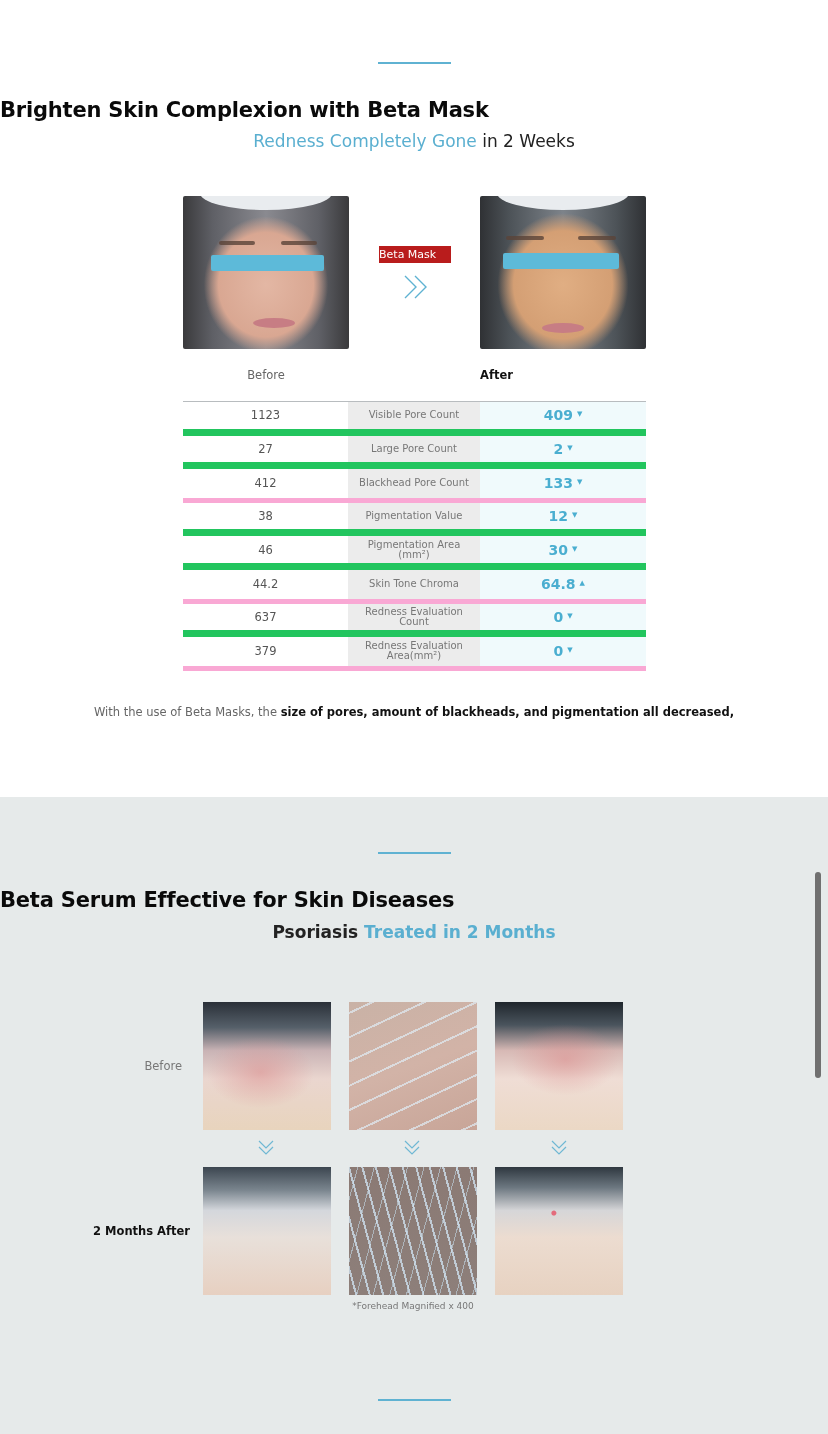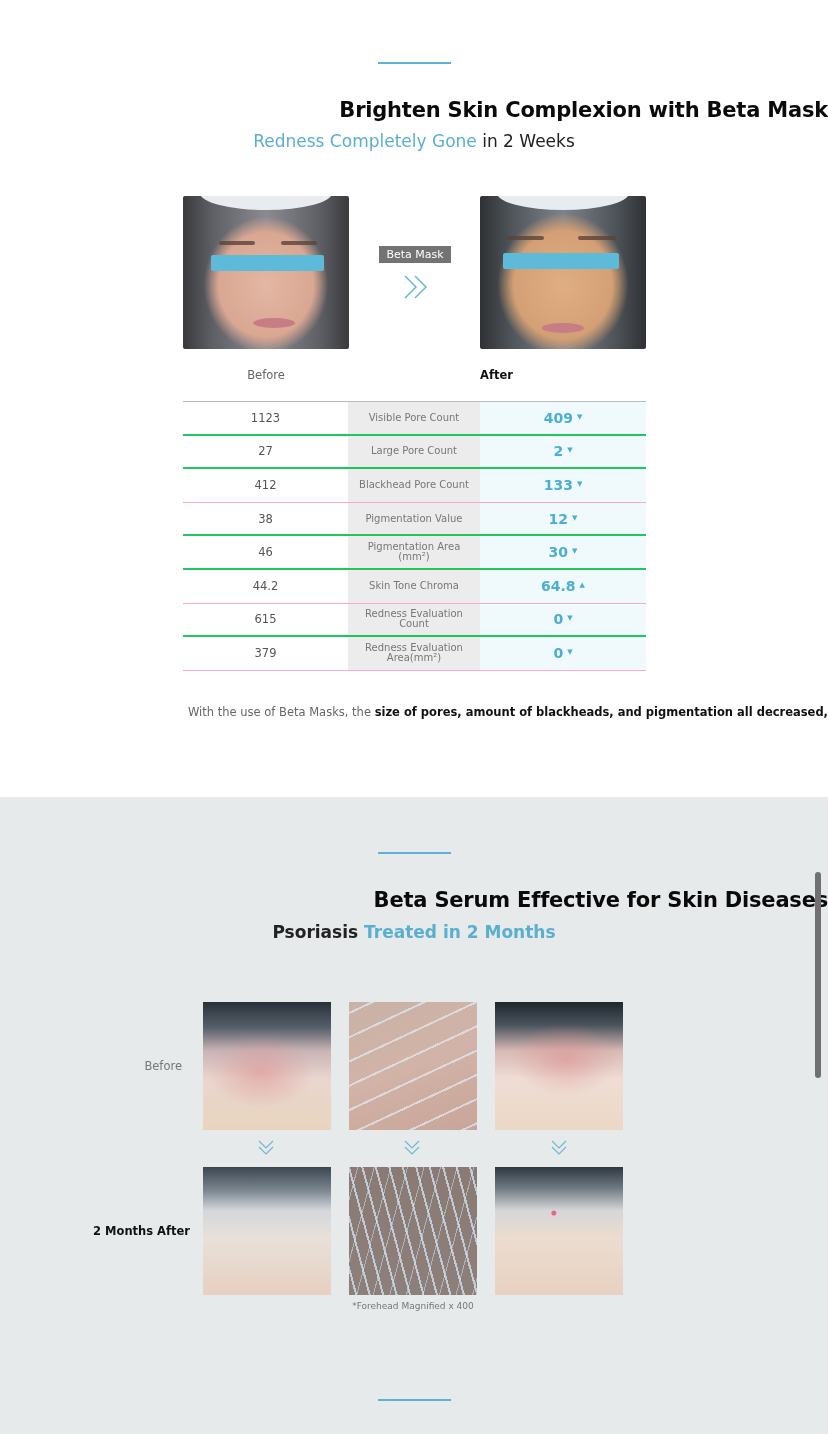--- a/index.html
+++ b/index.html
@@ -4,21 +4,21 @@
 <style>
   * { box-sizing: border-box; margin: 0; padding: 0; }
   html, body { width: 828px; height: 1434px; overflow: hidden; background: #ffffff; }
   body { font-family: "DejaVu Sans", "Liberation Sans", sans-serif; color: #111; position: relative; }
 
   .section-white { position: absolute; left: 0; top: 0; width: 828px; height: 797px; background: #ffffff; }
   .section-grey  { position: absolute; left: 0; top: 797px; width: 828px; height: 637px; background: #e6eaea; }
 
   .accent-line { position: absolute; left: 378px; width: 73px; height: 2px; background: #5fb2d2; }
 
-  .title { position: absolute; left: 0; width: 828px; text-align: right; font-weight: bold; font-size: 21px; color: #0a0a0a; letter-spacing: -0.2px; }
+  .title { position: absolute; left: 0; width: 828px; text-align: left; font-weight: bold; font-size: 21px; color: #0a0a0a; letter-spacing: -0.2px; }
   .subtitle { position: absolute; left: 0; width: 828px; text-align: center; font-size: 17px; color: #222; }
   .subtitle .hl { color: #5aafd0; }
 
   
   .face { position: absolute; width: 166px; height: 153px; overflow: hidden; border-radius: 2px; }
   .face .bg { position: absolute; inset: 0; }
   .face.before .bg {
     background:
       radial-gradient(ellipse 52% 62% at 50% 58%, #e3b7a4 0%, #d9a792 55%, rgba(120,100,95,0) 72%),
       linear-gradient(90deg, #3a3a3c 0%, #5f6066 18%, #8a8a90 50%, #5f6066 82%, #3a3a3c 100%);
@@ -27,37 +27,37 @@
     background:
       radial-gradient(ellipse 54% 64% at 50% 58%, #e0ae83 0%, #d49f74 55%, rgba(90,90,90,0) 73%),
       linear-gradient(90deg, #2f3134 0%, #4d5358 18%, #7d838a 50%, #4d5358 82%, #2f3134 100%);
   }
   .face .cap { position: absolute; left: 10%; top: -20px; width: 80%; height: 34px; border-radius: 50%; background: #e9ecef; }
   .face .brow { position: absolute; height: 4px; background: #5a4338; border-radius: 2px; opacity: .8; }
   .face .lips { position: absolute; left: 70px; top: 122px; width: 42px; height: 10px; border-radius: 50%; background: #c77d84; }
   .face .eyebar { position: absolute; left: 28px; top: 59px; width: 113px; height: 16px; background: #5dbad9; border-radius: 2px; }
   .face.after .eyebar { left: 23px; top: 57px; width: 116px; }
 
-  .beta-tag { position: absolute; left: 379px; top: 246px; width: 72px; height: 17px; background: #737373; color: #fff; font-size: 11px; text-align: center; line-height: 17px; }
+  .beta-tag { position: absolute; left: 379px; top: 246px; width: 72px; height: 17px; background: #b91c1c; color: #fff; font-size: 11px; text-align: left; line-height: 17px; }
   .double-chevron { position: absolute; left: 402px; top: 273px; width: 28px; height: 28px; }
 
   .label-before { position: absolute; left: 183px; width: 166px; top: 368px; text-align: center; font-size: 11.5px; color: #666; }
   .label-after { position: absolute; left: 480px; width: 166px; top: 368px; font-size: 11.5px; font-weight: bold; color: #111; }
 
   
   .metrics-table { position: absolute; left: 183px; top: 401px; width: 463px; border-top: 1px solid #b8bcbf; }
-  .metrics-row { display: flex; height: 33.6px; border-bottom: 2px solid #22c55e; }
-  .metrics-row.group-end { border-bottom: 1px solid #f9a8d4; }
+  .metrics-row { display: flex; height: 33.6px; border-bottom: 7px solid #22c55e; }
+  .metrics-row.group-end { border-bottom: 5px solid #f9a8d4; }
   .cell { display: flex; align-items: center; justify-content: center; text-align: center; }
   .cell-before { width: 165px; font-size: 11.5px; color: #555; background: #fff; }
   .cell-metric { width: 132px; font-size: 10px; color: #777; background: #ececec; line-height: 10px; padding: 0 6px; }
   .cell-after { width: 166px; font-size: 14px; font-weight: bold; color: #4aaed0; background: #f0fafc; }
   .cell-after .arrow { font-size: 7px; margin-left: 4px; position: relative; top: -1px; }
 
-  .summary { position: absolute; left: 0; width: 828px; text-align: right; font-size: 11.5px; color: #666; line-height: 21px; }
+  .summary { position: absolute; left: 0; width: 828px; text-align: center; font-size: 11.5px; color: #666; line-height: 21px; }
   .summary b { color: #111; }
 
   
   .row-label { position: absolute; font-size: 11.5px; text-align: right; }
   .row-label.before { left: 100px; width: 82px; top: 1059px; color: #777; }
   .row-label.after { left: 90px; width: 100px; top: 1224px; color: #111; font-weight: bold; }
 
   .skin { position: absolute; width: 128px; height: 128px; overflow: hidden; }
   .skin.hair-before {
     background:
@@ -178,21 +178,21 @@
   </div>
   <div class="metrics-row group-end">
     <div class="cell cell-before">44.2</div>
     <div class="cell cell-metric">Skin Tone Chroma</div>
     <div class="cell cell-after">
         <span>64.8</span>
         <span class="arrow">▲</span>
       </div>
   </div>
   <div class="metrics-row">
-    <div class="cell cell-before">615</div>
+    <div class="cell cell-before">637</div>
     <div class="cell cell-metric">Redness Evaluation Count</div>
     <div class="cell cell-after">
         <span>0</span>
         <span class="arrow">▼</span>
       </div>
   </div>
   <div class="metrics-row group-end">
     <div class="cell cell-before">379</div>
     <div class="cell cell-metric">Redness Evaluation Area(mm²)</div>
     <div class="cell cell-after">

